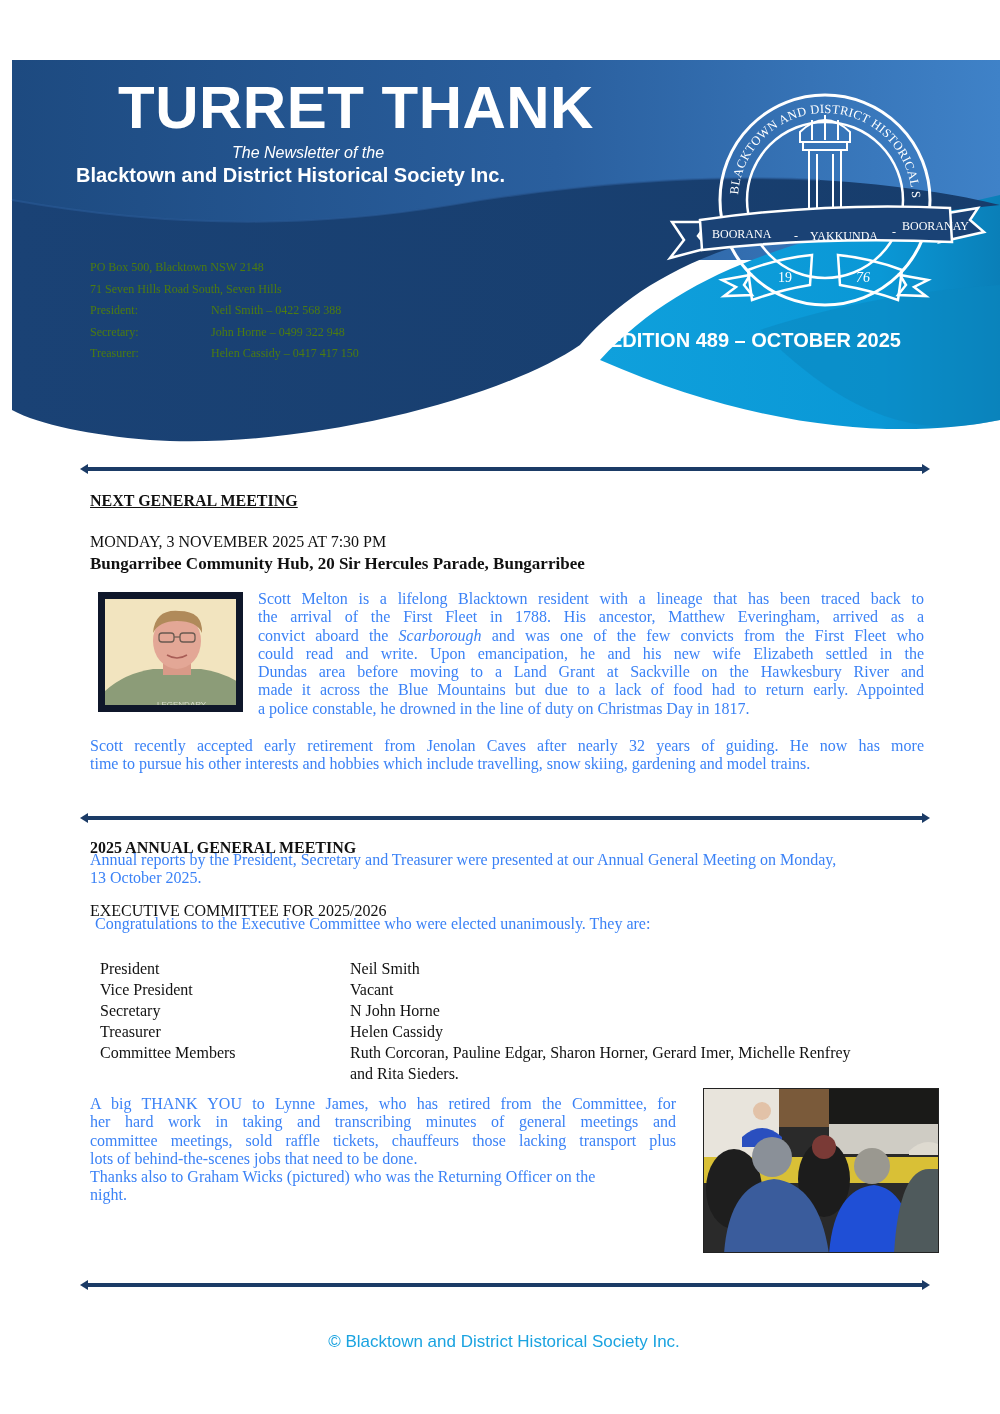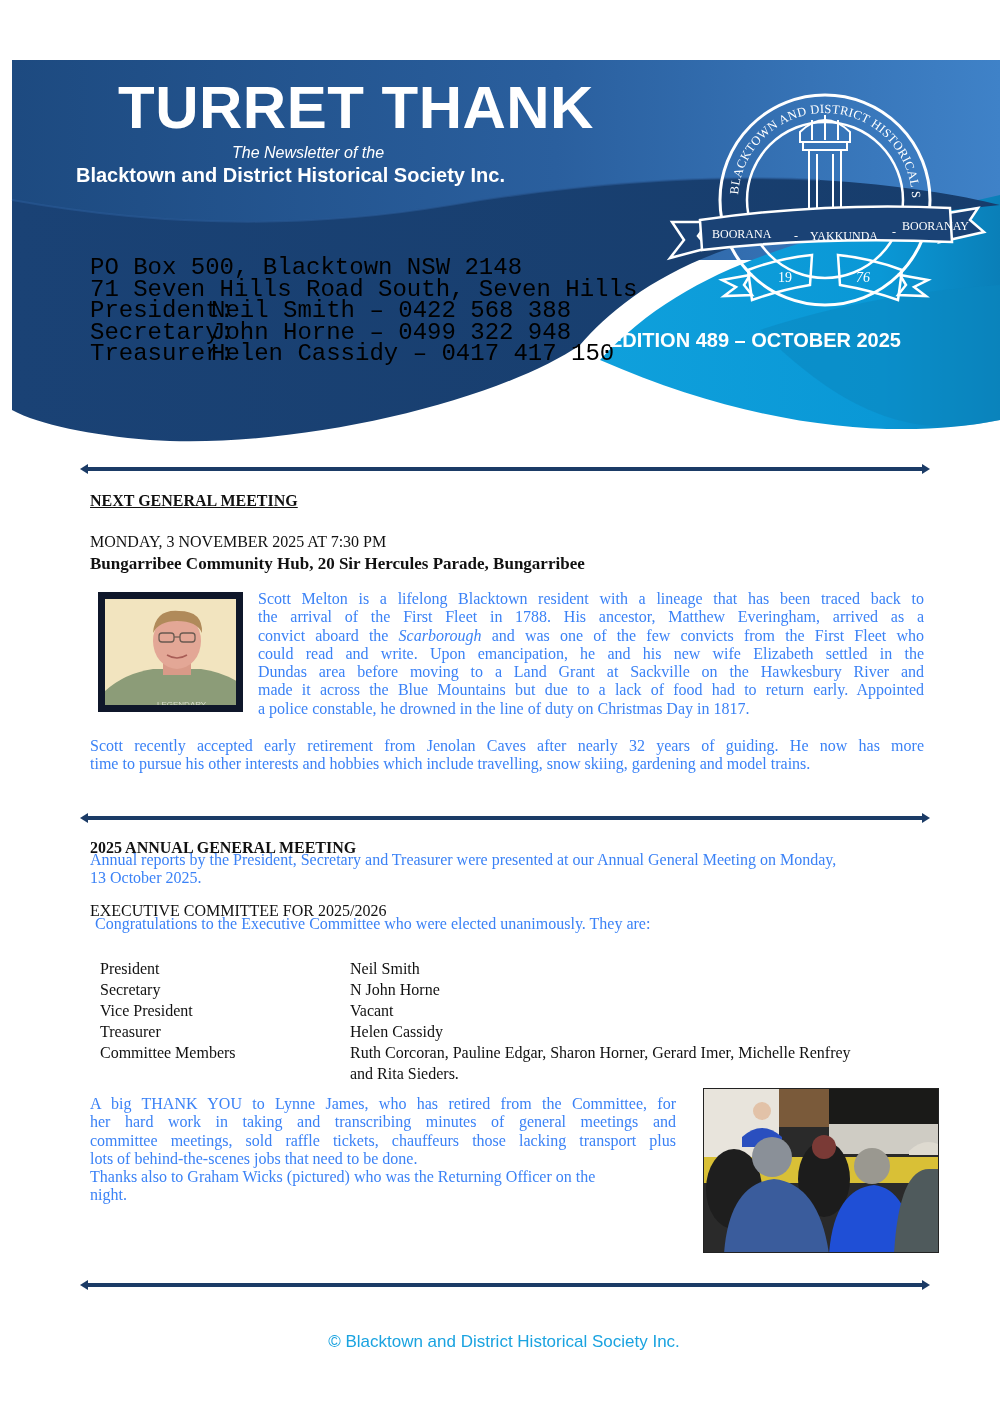--- a/index.html
+++ b/index.html
@@ -19,22 +19,22 @@
       font-family: "Liberation Sans", sans-serif; font-style: italic;
       font-size: 16px; color: #ffffff;
     }
     .masthead-org {
       position: absolute; left: 76px; top: 164px;
       font-family: "Liberation Sans", sans-serif; font-weight: bold;
       font-size: 20px; color: #ffffff;
     }
     .contact {
       position: absolute; left: 90px; top: 257px;
-      font-family: Liberation Mono, monospace; font-size: 24px;
-      color: #000000; line-height: 21.5px;
+      font-family: Liberation Serif, serif; font-size: 12px;
+      color: #4d7c0f; line-height: 21.5px;
     }
     .contact .row { display: flex; white-space: nowrap; }
     .contact .lbl { width: 121px; }
     .edition {
       position: absolute; left: 609px; top: 329px;
       font-family: "Liberation Sans", sans-serif; font-weight: bold;
       font-size: 20px; color: #ffffff; white-space: nowrap;
     }
     .logo { position: absolute; left: 660px; top: 80px; width: 330px; height: 230px; }
 
@@ -246,26 +246,26 @@
 </div>
 <div class="center" style="top:893px; font-size:16px;">EXECUTIVE COMMITTEE FOR 2025/2026</div>
 <div class="para" style="left:83px; top:915px; width:850px; text-align:left;margin-left:12px;">Congratulations to the Executive Committee who were elected unanimously.  They are:</div>
 
 <div class="table-exec">
   <div class="r">
     <span class="k">President</span>
     <span class="v">Neil Smith</span>
   </div>
   <div class="r">
+    <span class="k">Vice President</span>
+    <span class="v">Vacant</span>
+  </div>
+  <div class="r">
     <span class="k">Secretary</span>
     <span class="v">N John Horne</span>
-  </div>
-  <div class="r">
-    <span class="k">Vice President</span>
-    <span class="v">Vacant</span>
   </div>
   <div class="r">
     <span class="k">Treasurer</span>
     <span class="v">Helen Cassidy</span>
   </div>
   <div class="r">
     <span class="k">Committee Members</span>
     <span class="v">Ruth Corcoran, Pauline Edgar, Sharon Horner, Gerard Imer, Michelle Renfrey</span>
   </div>
   <div class="r">

